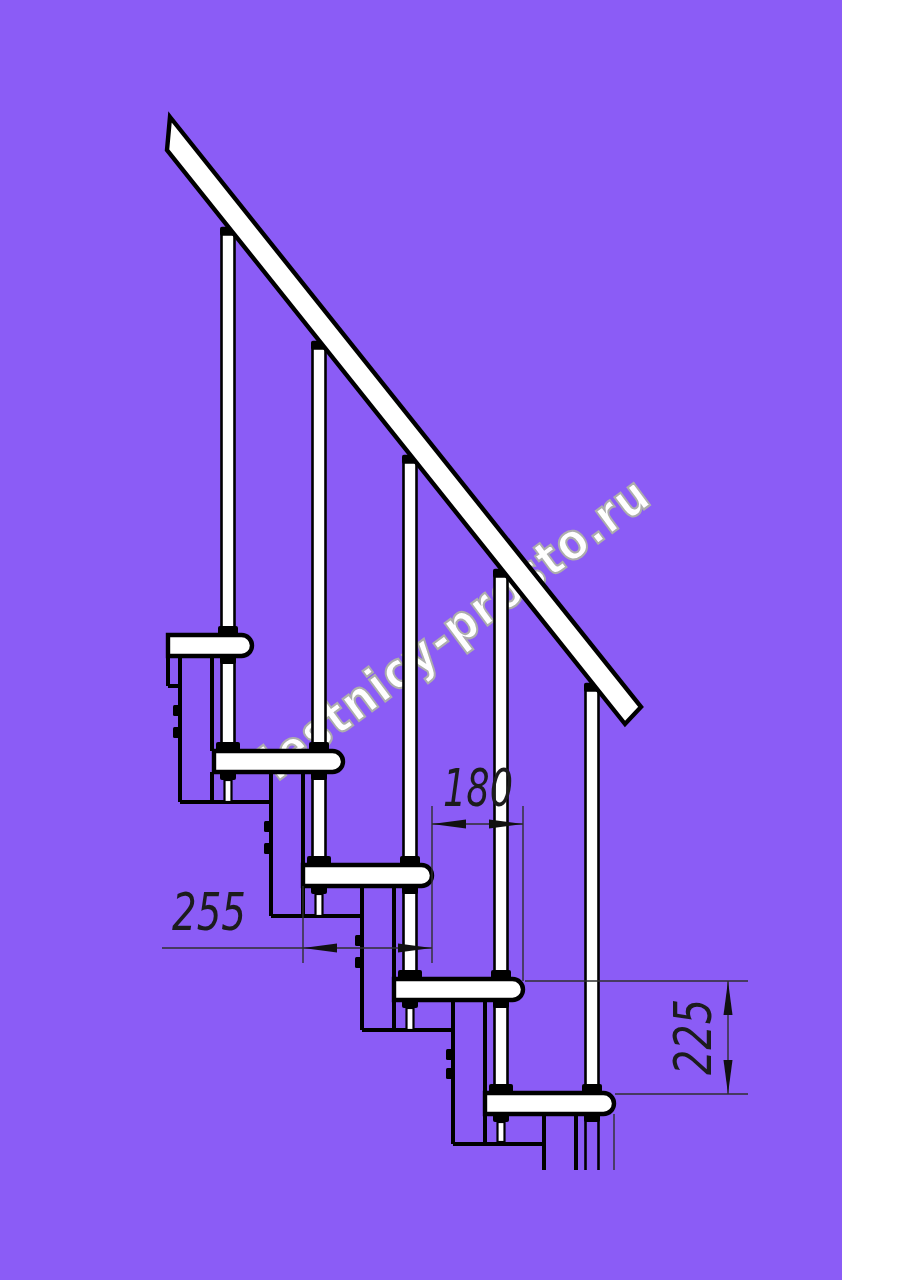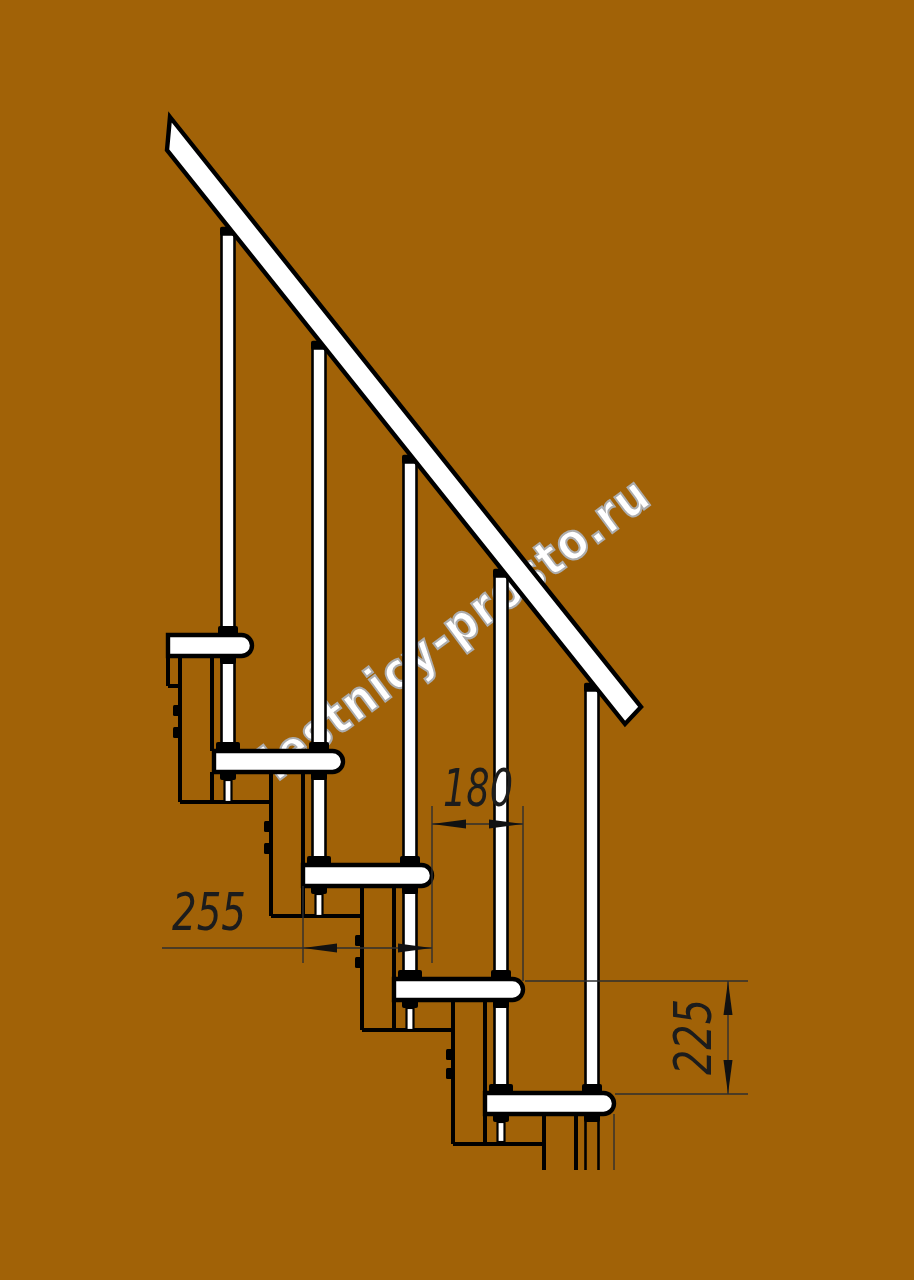--- a/index.html
+++ b/index.html
@@ -1,16 +1,16 @@
 <!DOCTYPE html>
 <html><head>
 <meta charset="utf-8">
 <style>
   html,body{margin:0;padding:0;background:#ffffff;}
-  .canvas{position:relative;width:914px;height:1280px;background:#a16207;overflow:hidden;
+  .canvas{position:relative;width:842px;height:1280px;background:#8b5cf6;overflow:hidden;
           font-family:"DejaVu Sans","Liberation Sans",sans-serif;}
   svg{position:absolute;left:0;top:0;}
   .dim-text{font-family:"DejaVu Sans","Liberation Sans",sans-serif;font-style:italic;
             font-size:52px;fill:#1c1c1c;}
   .wm-text{font-family:"DejaVu Sans","Liberation Sans",sans-serif;font-weight:bold;
            font-size:50px;letter-spacing:2px;}
 </style>
 </head>
 <body>
 

